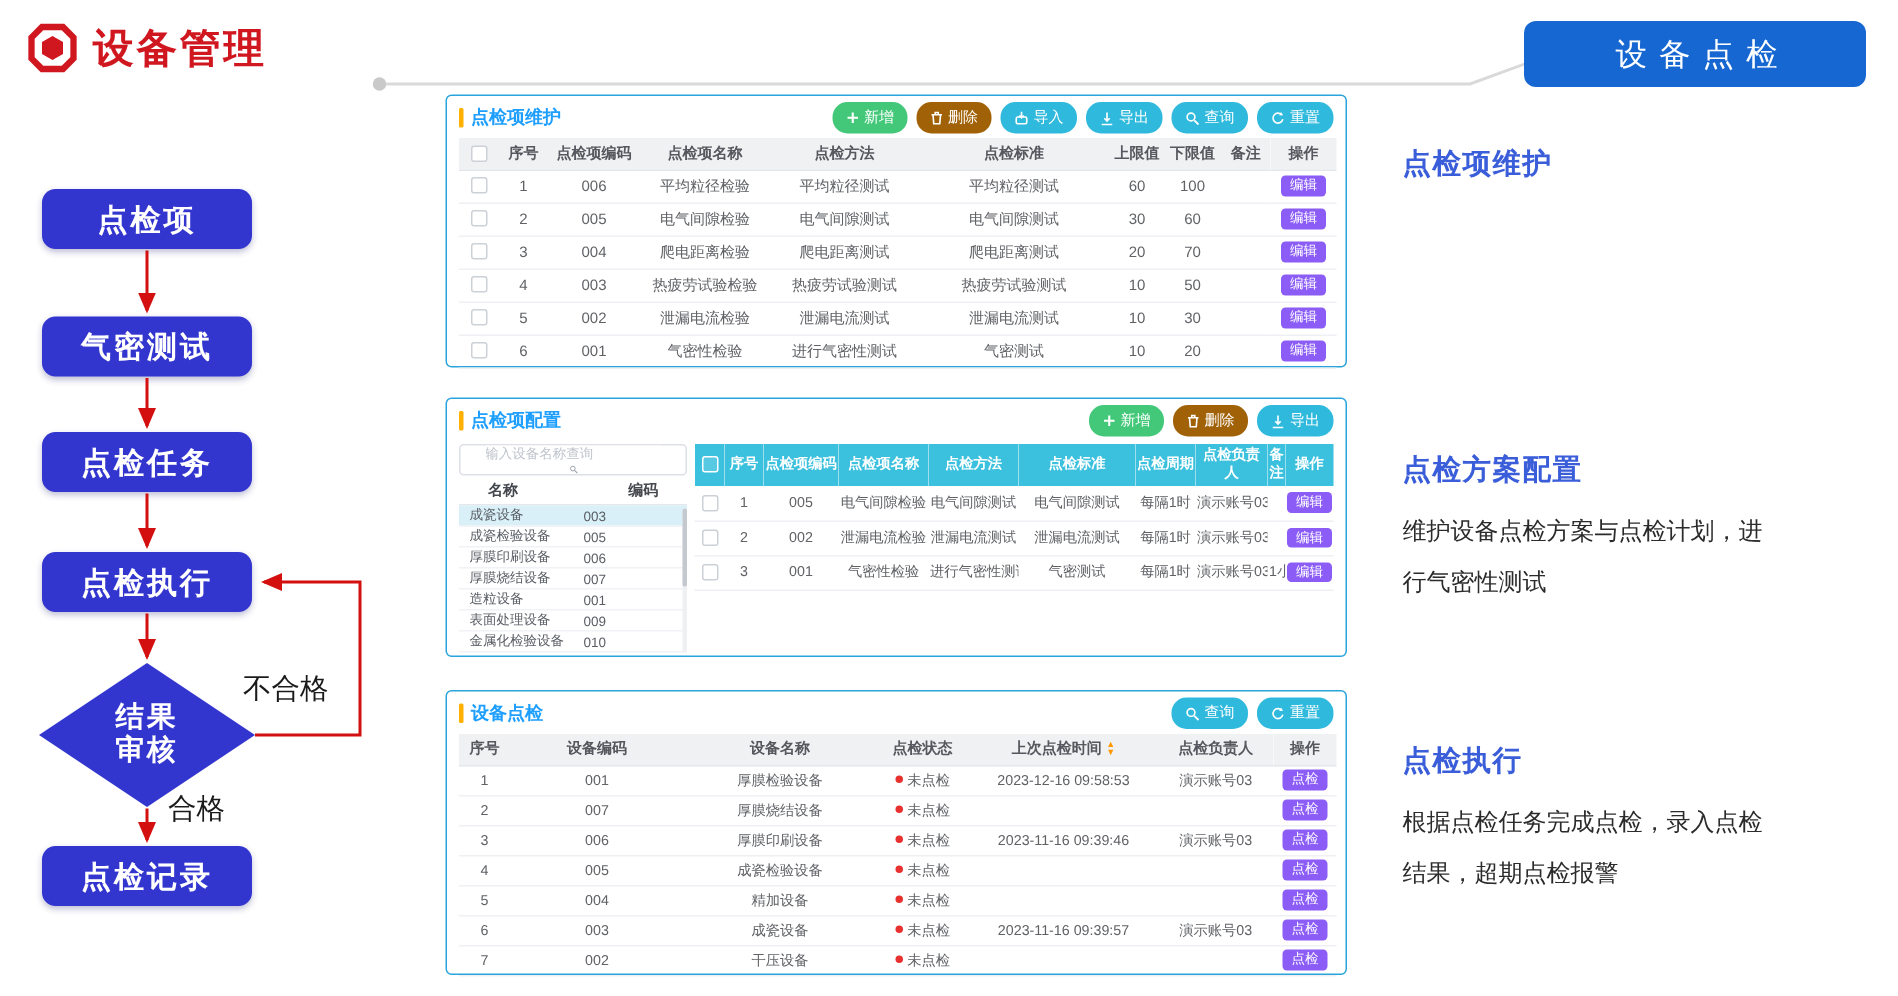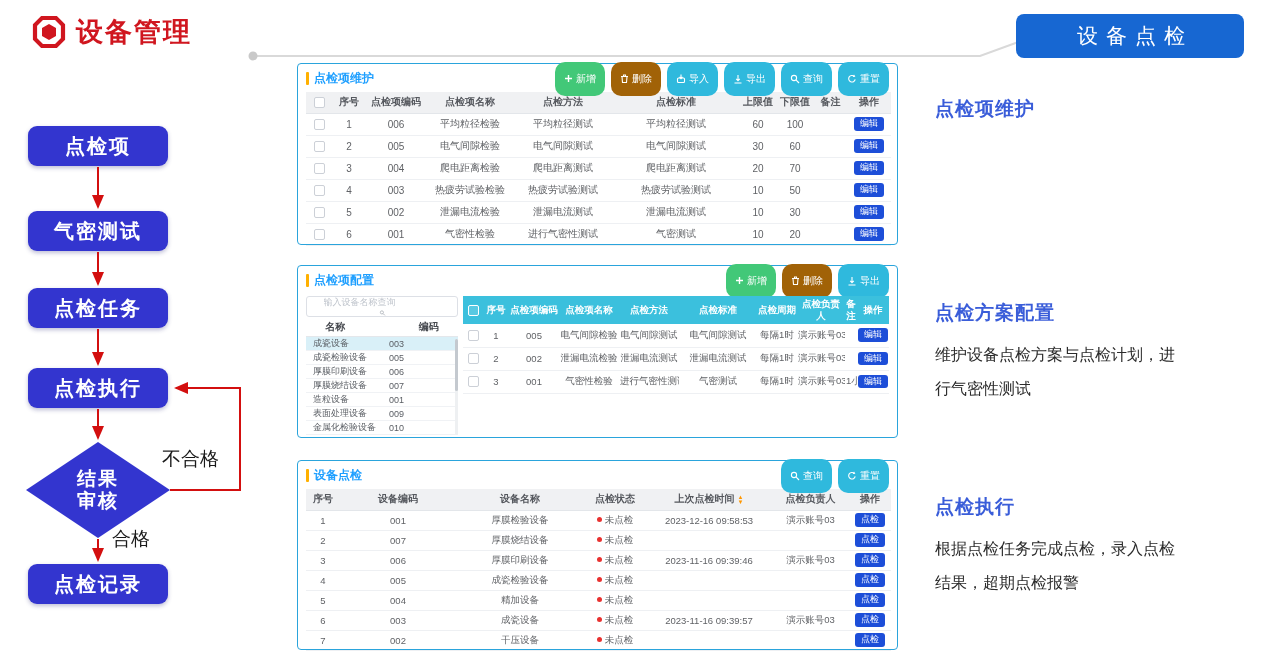--- a/index.html
+++ b/index.html
@@ -2,21 +2,21 @@
 <html><head>
 <meta charset="utf-8">
 <style>
   * { box-sizing: border-box; margin: 0; padding: 0; }
   html,body { background:#fff; }
   .page {
     position: relative; width: 1265px; height: 664px; background: #fff;
     font-family: "Liberation Sans", "DejaVu Sans", sans-serif; overflow: hidden;
   }
   
-  .brand { position:absolute; left:32px; top:14px; display:flex; align-items:center; gap:10px; }
+  .brand { position:absolute; left:18px; top:14px; display:flex; align-items:center; gap:10px; }
   .brand .title { font-size:27px; font-weight:bold; color:#d0161f; letter-spacing:2px; }
   .connector { position:absolute; left:245px; top:35px; pointer-events:none; }
   .corner-btn {
     position:absolute; left:1016px; top:14px; width:228px; height:44px; background:#1767d2;
     border-radius:8px; color:#fff; font-size:21px; display:flex; align-items:center; justify-content:center;
     letter-spacing:8px; padding-left:10px; cursor:pointer;
   }
   
   .flow-box {
     position:absolute; left:28px; width:140px; height:40px; background:#3335cf; border-radius:9px;
@@ -35,34 +35,34 @@
   .lbl-fail { left:162px; top:446px; }
   .lbl-pass { left:112px; top:526px; }
   
   .panel { position:absolute; left:297px; width:601px; background:#fff; border:1px solid #2aa4dc; border-radius:4px; }
   .p1{top:63px;height:182px} .p2{top:265px;height:173px} .p3{top:460px;height:190px}
   .panel-head { display:flex; align-items:center; height:26px; padding:3px 8px 0; }
   .bar { width:3px; height:13px; background:#ffb000; margin-right:5px; border-radius:1px; }
   .ptitle { color:#1e9fff; font-size:12px; font-weight:bold; }
   .btns { margin-left:auto; display:flex; gap:6px; }
   .pill {
-    height:34px; border:none; border-radius:10px; color:#fff; font-size:10px;
+    height:21px; border:none; border-radius:10px; color:#fff; font-size:10px;
     display:inline-flex; align-items:center; gap:3px; padding:0 9px; cursor:pointer;
     font-family:inherit; line-height:1;
   }
   .green{background:#42c878}.redb{background:#a16207}.cyanb{background:#2fb9dd}
   .pill svg{display:block}
   
   .grid { width:585px; margin:2px 8px 0; border-collapse:collapse; table-layout:fixed; font-size:10px; color:#606266; }
   .grid th { background:#f0f1f3; font-weight:bold; color:#55585e; height:21px; padding:0 2px; text-align:center; border-bottom:1px solid #e3e6ea; white-space:nowrap; overflow:hidden; }
   .grid td { height:22px; text-align:center; border-bottom:1px solid #eef0f3; padding:0 2px; overflow:hidden; white-space:nowrap; }
   .grid3 td { height:20px; font-size:9.5px; }
   .cb { display:inline-block; width:11px; height:11px; border:1px solid #ccd0d7; border-radius:2px; background:#fff; vertical-align:middle; cursor:pointer; }
   .cb-w { border-color:#fff; background:rgba(255,255,255,.15); }
-  .mini-btn { display:inline-block; background:#1d4ed8; color:#fff; border-radius:3px; font-size:9px; padding:2px 6px; line-height:1.1; cursor:pointer; }
+  .mini-btn { display:inline-block; background:#8b5cf6; color:#fff; border-radius:3px; font-size:9px; padding:2px 6px; line-height:1.1; cursor:pointer; }
   
   .p2-body { display:flex; padding:4px 8px 0; gap:5px; }
   .p2-left { width:152px; position:relative; }
   .searchbox { height:21px; border:1px solid #dde0e6; border-radius:3px; display:flex; align-items:center; padding:0 5px; gap:3px;flex-direction:column; }
   .searchbox input { border:none; outline:none; flex:1; font-size:9px; color:#333; min-width:0; font-family:inherit; }
   .searchbox input::placeholder { color:#bfc4cc; }
   .devhead { display:flex; height:20px; align-items:center; border-bottom:1px solid #e4e7eb; font-weight:bold; font-size:10px; color:#45484e;gap:35px; }
   .devhead span { flex:1; text-align:center; }
   .devrow { display:flex; height:14px; align-items:center; font-size:9px; color:#5a5e64; border-bottom:1px solid #f0f2f5; cursor:pointer; }
   .devrow span { flex:1; text-align:left; padding-left:7px; overflow:hidden; white-space:nowrap; }

